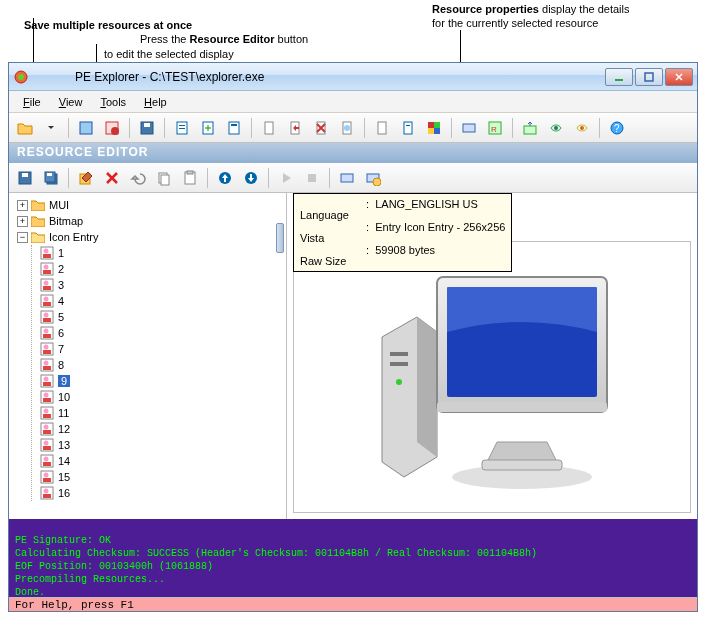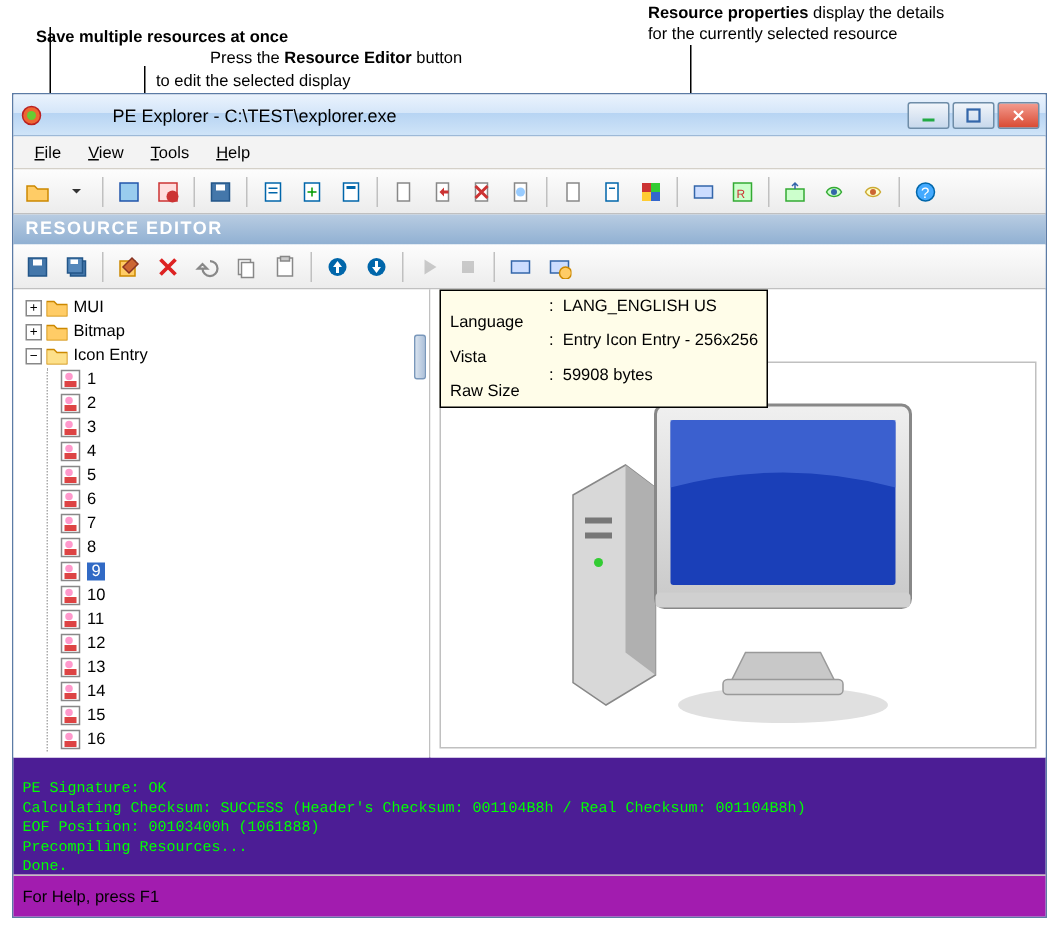--- a/index.html
+++ b/index.html
@@ -43,21 +43,21 @@
 .tree-children .tree-row { padding-left: 0; }
 .scroll-handle { position: absolute; right: 2px; top: 30px; width: 8px; height: 30px; background: linear-gradient(to right,#d8e2ee,#aec2db); border: 1px solid #7a98bb; border-radius: 2px; }
 
 .preview-panel { flex: 1; display: flex; flex-direction: column; background: #fff; position: relative; }
 .tooltip { position: absolute; left: 6px; top: 0; background: #fffde9; border: 1px solid #000; padding: 4px 6px; font-size: 11px; z-index: 10; }
 .tooltip-row { display: flex; }
 .tooltip-key { width: 66px; margin-top: 11px; }
 .preview-area { flex: 1; display: flex; align-items: center; justify-content: center; border: 1px solid #c0c0c0; margin: 48px 6px 6px 6px; background: #fff; }
 
 .console { height: 78px; background: #4c1d95; color: #0f0; font-family: "Courier New", monospace; font-size: 10px; padding: 15px 6px; overflow: hidden; line-height: 1.3; }
-.statusbar { height: 28px; background: #a21caf; border-top: 1px solid #c0c0c0; padding: 2px 6px; display: flex; align-items: center; }
+.statusbar { height: 14px; background: #fca5a5; border-top: 1px solid #c0c0c0; padding: 2px 6px; display: flex; align-items: center; font-family: Liberation Mono, monospace; }
 
 
 svg { display: block; }
 </style>
 </head>
 <body>
 
 <div class="annotation" style="left:24px; top:18px;">
   <div><strong>Save multiple resources at once</strong></div>
   <div style="margin-left:116px;"><span>Press the </span><strong>Resource Editor</strong><span> button</span></div>

